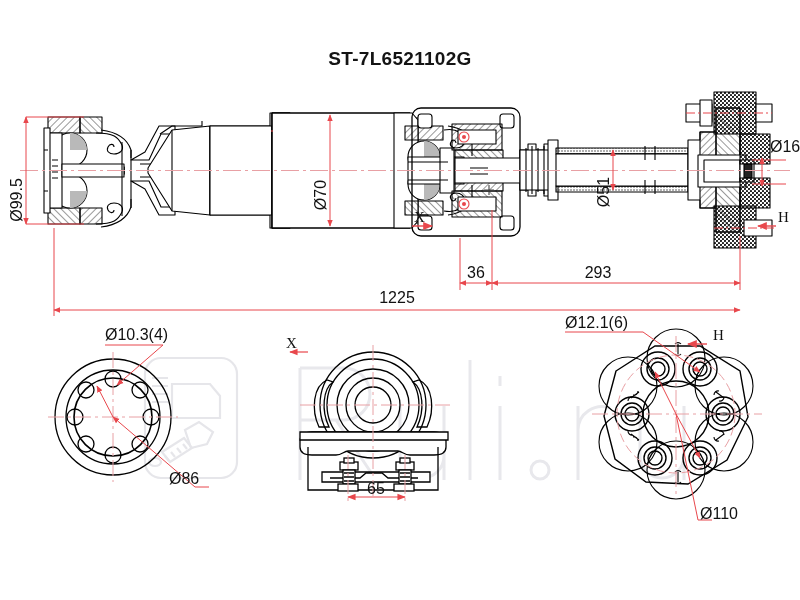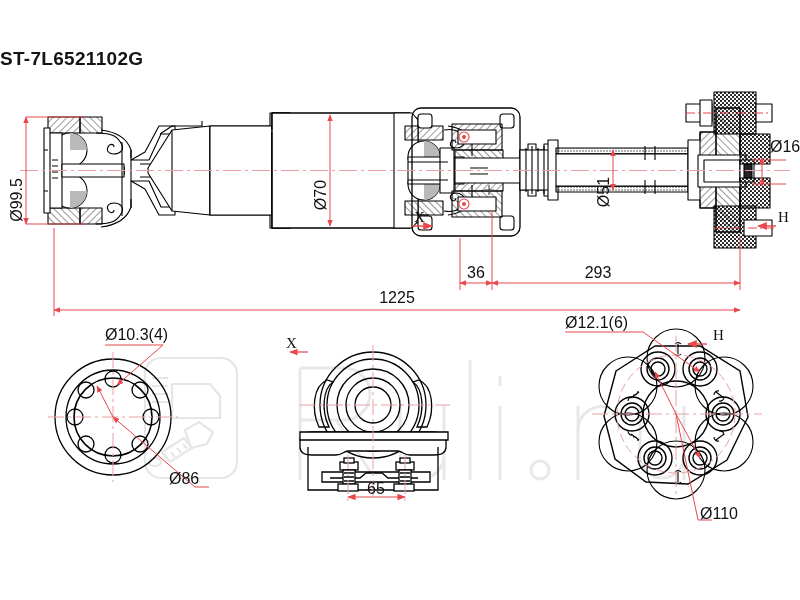--- a/index.html
+++ b/index.html
@@ -13,20 +13,21 @@
     height: 600px;
     background: #ffffff;
     font-family: "Liberation Sans", sans-serif;
     overflow: hidden;
   }
   #title {
     position: absolute;
     top: 48px;
     left: 0;
     width: 800px;
+    text-align: center;
     font-size: 19px;
     font-weight: bold;
     color: #141414;
     letter-spacing: 0.3px;
   }
   svg.layer {
     position: absolute;
     top: 0;
     left: 0;
     width: 800px;

